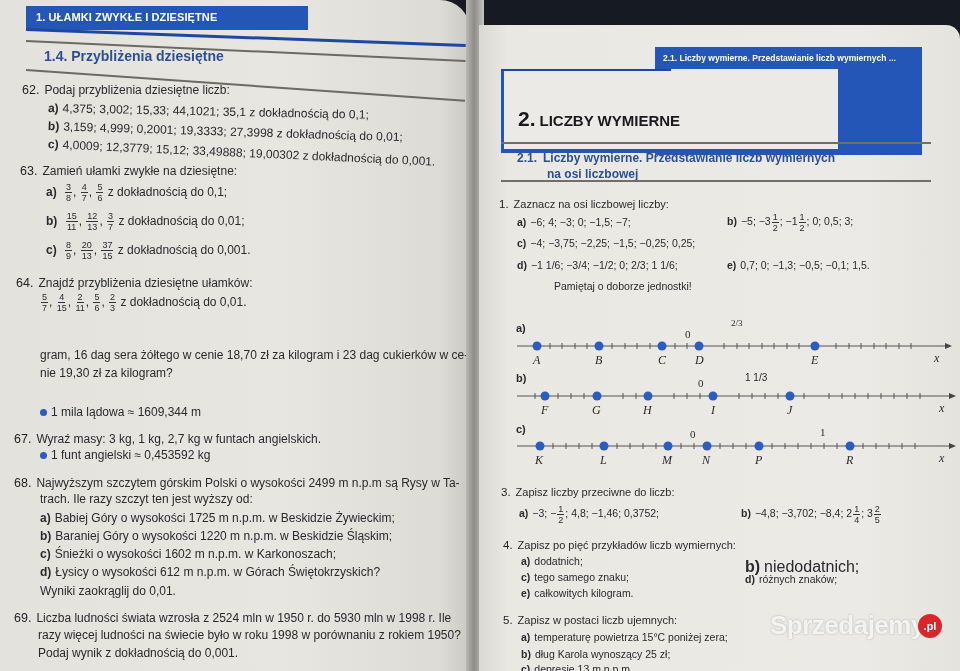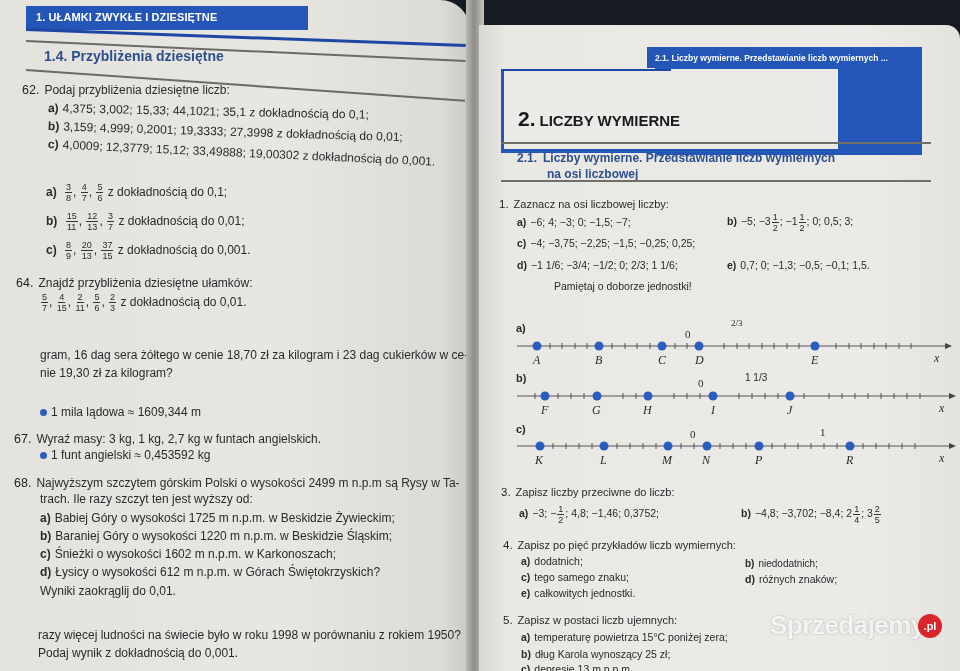--- a/index.html
+++ b/index.html
@@ -33,21 +33,21 @@
   .ex { position: absolute; font-size: 12px; line-height: 16px; white-space: nowrap; }
   .ex-num { font-weight: normal; font-size: 12.5px; color: #1f1f24; margin-right: 5px; }
   .sub { font-weight: bold; color: #2a2a2e; margin-right: 4px; }
   .line { position: absolute; font-size: 12px; white-space: nowrap; }
   .frac { display: inline-flex; flex-direction: column; align-items: center; vertical-align: middle; font-size: 9px; line-height: 10px; margin: 0 1px; }
   .frac .n { border-bottom: 1px solid #333; padding: 0 1px; }
   .dot { display: inline-block; width: 7px; height: 7px; border-radius: 50%; background: #2b5cbf; margin-right: 4px; vertical-align: middle; }
 
   
   .running-head {
-    position: absolute; left: 168px; top: 22px; width: 259px; height: 21px;
+    position: absolute; left: 176px; top: 22px; width: 259px; height: 21px;
     background: #2456b8; color: #fff; font-size: 8.5px; font-weight: bold; padding: 6px 16px 0 8px; white-space: nowrap;
   }
   .chapter-block-blue { position: absolute; left: 176px; top: 22px; width: 267px; height: 108px; background: #2456b8; }
   .chapter-box {
     position: absolute; left: 22px; top: 44px; width: 337px; height: 84px;
     background: #ebeae6; border-left: 3px solid #2456b8; border-bottom: 4px solid #2456b8;
   }
   .chapter-box-topline { position: absolute; left: 22px; top: 44px; width: 170px; height: 2px; background: #1d47a3; }
   .chapter-title { position: absolute; left: 39px; top: 82px; font-size: 15px; font-weight: bold; color: #1a1a1e; }
   .chapter-title .big { font-size: 21px; margin-right: 4px; }
@@ -78,20 +78,23 @@
   </div>
   <div class="section-rule" style="left:26px;top:69px;width:440px;transform:rotate(4deg);"></div>
 
   <div class="ex" style="left:22px;top:82px;">
     <span class="ex-num">62.</span><span>Podaj przybliżenia dziesiętne liczb:</span>
   </div>
   <div class="line" style="left:48px;top:101px;transform:rotate(1.2deg);transform-origin:left;"><span class="sub">a)</span><span>4,375;  3,002;  15,33;  44,1021;  35,1 z dokładnością do 0,1;</span></div>
   <div class="line" style="left:48px;top:119px;transform:rotate(1.8deg);transform-origin:left;"><span class="sub">b)</span><span>3,159;  4,999;  0,2001;  19,3333;  27,3998 z dokładnością do 0,01;</span></div>
   <div class="line" style="left:48px;top:137px;transform:rotate(2.6deg);transform-origin:left;"><span class="sub">c)</span><span>4,0009;  12,3779;  15,12;  33,49888;  19,00302 z dokładnością do 0,001.</span></div>
 
+  <div class="ex" style="left:20px;top:163px;">
+    <span class="ex-num">63.</span><span>Zamień ułamki zwykłe na dziesiętne:</span>
+  </div>
   <div class="line" style="left:46px;top:182px;">
     <span class="sub">a)</span>
     <span class="frac">
         <span class="n">3</span>
         <span>8</span>
       </span>,
     <span class="frac">
         <span class="n">4</span>
         <span>7</span>
       </span>,
@@ -174,20 +177,23 @@
   <div class="ex" style="left:14px;top:475px;">
     <span class="ex-num">68.</span><span>Najwyższym szczytem górskim Polski o wysokości 2499 m n.p.m są Rysy w Ta-</span>
   </div>
   <div class="line" style="left:40px;top:492px;">trach. Ile razy szczyt ten jest wyższy od:</div>
   <div class="line" style="left:40px;top:511px;"><span class="sub">a)</span><span>Babiej Góry o wysokości 1725 m n.p.m. w Beskidzie Żywieckim;</span></div>
   <div class="line" style="left:40px;top:529px;"><span class="sub">b)</span><span>Baraniej Góry o wysokości 1220 m n.p.m. w Beskidzie Śląskim;</span></div>
   <div class="line" style="left:40px;top:547px;"><span class="sub">c)</span><span>Śnieżki o wysokości 1602 m n.p.m.  w Karkonoszach;</span></div>
   <div class="line" style="left:40px;top:565px;"><span class="sub">d)</span><span>Łysicy o wysokości 612 m n.p.m.  w Górach Świętokrzyskich?</span></div>
   <div class="line" style="left:40px;top:584px;">Wyniki zaokrąglij do 0,01.</div>
 
+  <div class="ex" style="left:14px;top:610px;">
+    <span class="ex-num">69.</span><span>Liczba ludności świata wzrosła z 2524 mln w 1950 r. do 5930 mln w 1998 r. Ile</span>
+  </div>
   <div class="line" style="left:38px;top:628px;">razy więcej ludności na świecie było w roku 1998 w porównaniu z rokiem 1950?</div>
   <div class="line" style="left:38px;top:646px;">Podaj wynik z dokładnością do 0,001.</div>
 </div>
 
 <div class="gutter"></div>
 
 <div class="page page-right">
   <div class="chapter-block-blue"></div>
   <div class="running-head"><span>2.1.  Liczby wymierne. Przedstawianie liczb wymiernych ...</span></div>
   <div class="chapter-box"></div>
@@ -391,24 +397,24 @@
       </span><span>;  3</span><span class="frac">
         <span class="n">2</span>
         <span>5</span>
       </span>
   </div>
 
   <div class="ex" style="left:24px;top:512px;font-size:11px;">
     <span class="ex-num" style="font-size:11.5px;">4.</span><span>Zapisz po pięć przykładów liczb wymiernych:</span>
   </div>
   <div class="line" style="left:42px;top:530px;font-size:10.5px;"><span class="sub">a)</span><span>dodatnich;</span></div>
-  <div class="line" style="left:266px;top:533px;font-size:10px;"><span class="sub">b)</span><span>niedodatnich;</span></div>
+  <div class="line" style="left:266px;top:533px;font-size:16px;"><span class="sub">b)</span><span>niedodatnich;</span></div>
   <div class="line" style="left:42px;top:546px;font-size:10.5px;"><span class="sub">c)</span><span>tego samego znaku;</span></div>
   <div class="line" style="left:266px;top:548px;font-size:10.5px;"><span class="sub">d)</span><span>różnych znaków;</span></div>
-  <div class="line" style="left:42px;top:562px;font-size:10.5px;"><span class="sub">e)</span><span>całkowitych jednostki.</span></div>
+  <div class="line" style="left:42px;top:562px;font-size:10.5px;"><span class="sub">e)</span><span>całkowitych kilogram.</span></div>
 
   <div class="ex" style="left:24px;top:587px;font-size:11px;">
     <span class="ex-num" style="font-size:11.5px;">5.</span><span>Zapisz w postaci liczb ujemnych:</span>
   </div>
   <div class="line" style="left:42px;top:606px;font-size:10.5px;"><span class="sub">a)</span><span>temperaturę powietrza 15°C poniżej zera;</span></div>
   <div class="line" style="left:42px;top:623px;font-size:10.5px;"><span class="sub">b)</span><span>dług Karola wynoszący 25 zł;</span></div>
   <div class="line" style="left:42px;top:638px;font-size:10.5px;"><span class="sub">c)</span><span>depresję 13 m p.p.m.</span></div>
 </div>
 
 <div class="watermark">Sprzedajemy</div>

